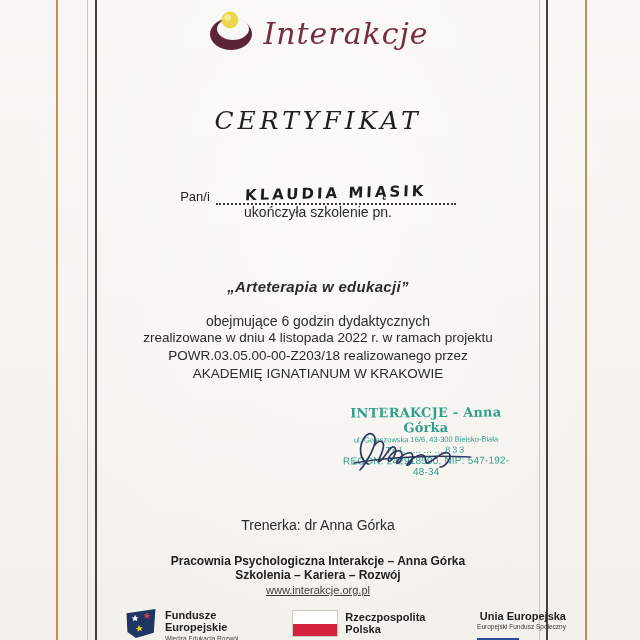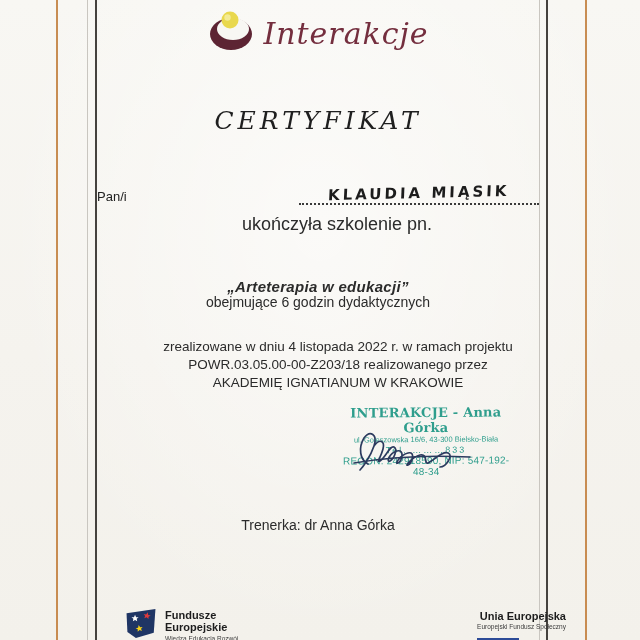--- a/index.html
+++ b/index.html
@@ -31,38 +31,38 @@
     font-family:"DejaVu Serif",serif;font-style:italic;
     font-size:30px;color:#742e3e;letter-spacing:1px;
   }
 
   .title{
     top:106px;
     font-family:"DejaVu Serif",serif;font-style:italic;font-weight:400;
     font-size:25px;letter-spacing:4px;color:#1f1f1f;
   }
 
-  .name-row{top:184px;display:flex;justify-content:space-between;align-items:flex-end;gap:6px;}
+  .name-row{top:184px;display:flex;justify-content:center;align-items:flex-end;gap:6px;}
   .panj-label{font-size:13px;color:#222;padding-bottom:1px;}
   .dotted{
     display:inline-block;min-width:228px;
     border-bottom:2px dotted #3a3a3a;
     padding:0 6px 1px 6px;
   }
   .written-name{
     display:inline-block;
     font-family:"DejaVu Sans",sans-serif;font-weight:700;
     font-size:15px;letter-spacing:3px;color:#1c1c1c;
     transform:rotate(-1.4deg) skewX(-4deg);
   }
 
-  .completed-line{top:214px;font-size:18px;padding-left:19px;}
+  .completed-line{top:204px;font-size:14px;}
   .course-title{top:278px;font-size:15px;font-weight:700;font-style:italic;letter-spacing:.3px;}
-  .hours-line{top:294px;font-size:14px;}
-  .project-block{top:338px;font-size:13.5px;line-height:18px;margin-left:20px;}
+  .hours-line{top:313px;font-size:14px;}
+  .project-block{top:329px;font-size:13.5px;line-height:18px;}
 
   .stamp{
     position:absolute;left:338px;top:406px;width:176px;
     text-align:center;color:#2f9e8d;transform:rotate(-.4deg);
     line-height:1.15;
   }
   .stamp-l1{font-size:10px;letter-spacing:.3px;}
   .stamp-l2{font-family:"DejaVu Serif",serif;font-weight:700;font-size:13px;letter-spacing:.2px;}
   .stamp-l3{font-size:7.5px;}
   .stamp-l4{font-size:9px;letter-spacing:2px;}
@@ -150,20 +150,25 @@
                M26,18 C32,10 37,13 35,21 C33,29 28,35 32,33 C38,29 42,17 46,19
                C50,21 46,31 42,33 C38,35 41,25 49,23 C57,21 54,33 50,35
                C46,37 52,27 60,25 C68,23 64,35 60,37 C56,39 64,29 72,27
                C80,25 76,37 80,35 C88,31 94,23 100,25 C106,27 98,39 92,39" stroke="#2b3a5e" fill="none" stroke-width="1.7" stroke-linecap="round"></path>
       <path d="M6,35 C40,29 82,27 122,29" stroke="#2b3a5e" fill="none" stroke-width="1.5" stroke-linecap="round"></path>
     </svg>
   </span>
 
   <div class="center-block trainer-line">Trenerka: dr Anna Górka</div>
 
+  <div class="center-block footer-block">
+    <div class="footer-bold">Pracownia Psychologiczna Interakcje – Anna Górka</div>
+    <div class="footer-bold">Szkolenia – Kariera – Rozwój</div>
+    <span class="footer-site">www.interakcje.org.pl</span>
+  </div>
 
   <div class="logos-row">
 
     <div class="fe-group">
       <span>
         <svg width="34" height="33" viewBox="0 0 40 38">
           <polygon points="3,7 37,2 35,30 14,36 4,29" fill="#1f3564"></polygon>
           <g fill="#fdfdfc" transform="translate(13,13) scale(1.05)">
             <polygon points="0,-4 1.2,-1.2 4,-1.2 1.9,0.5 2.4,3.2 0,1.7 -2.4,3.2 -1.9,0.5 -4,-1.2 -1.2,-1.2"></polygon>
           </g>
@@ -175,20 +180,30 @@
           </g>
         </svg>
       </span>
       <div class="fe-text">
         <div class="fe-title">Fundusze</div>
         <div class="fe-title">Europejskie</div>
         <div class="fe-sub">Wiedza Edukacja Rozwój</div>
       </div>
     </div>
 
+    <div class="pl-group">
+      <div class="pl-flag">
+        <div class="w"></div>
+          <div class="r"></div>
+      </div>
+      <div class="pl-title">
+        <div>Rzeczpospolita</div>
+        <div>Polska</div>
+      </div>
+    </div>
 
     <div class="eu-group">
       <div class="eu-text">
         <div class="eu-title">Unia Europejska</div>
         <div class="eu-sub">Europejski Fundusz Społeczny</div>
       </div>
       <div class="eu-flag">
         <svg width="42" height="28" viewBox="0 0 42 28">
           <g fill="#f5d019">
             <circle cx="21" cy="5.5" r="1.3"></circle>

